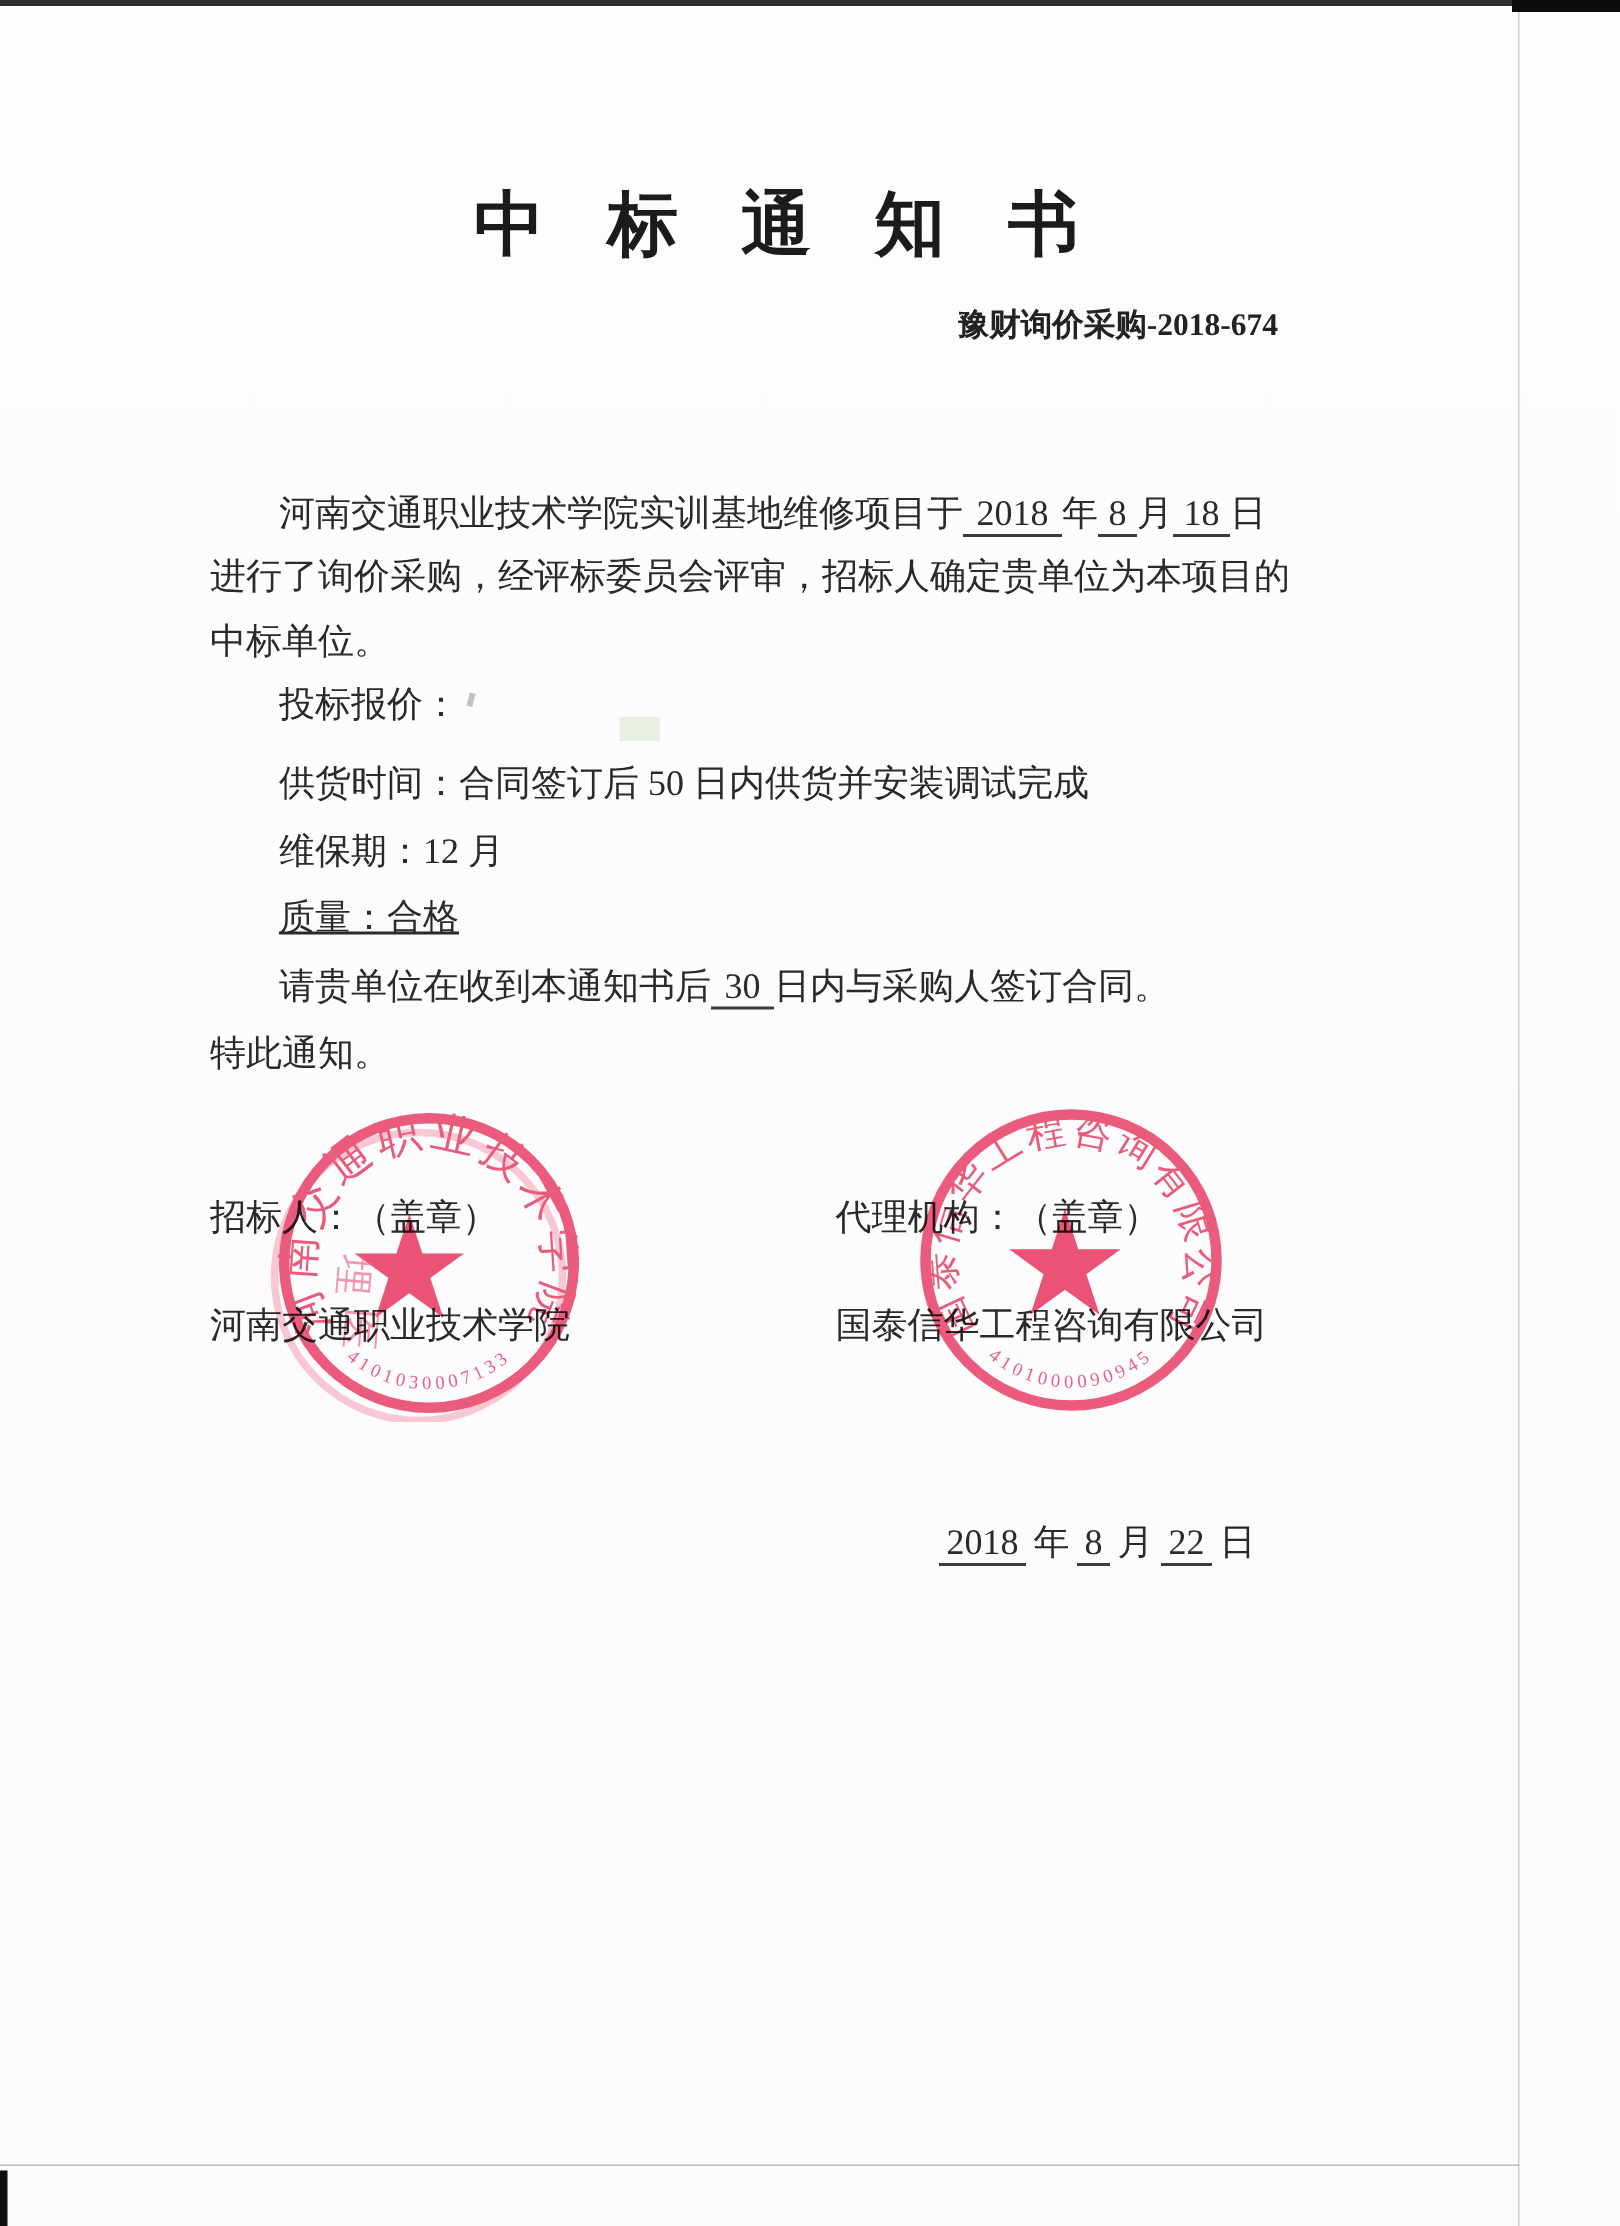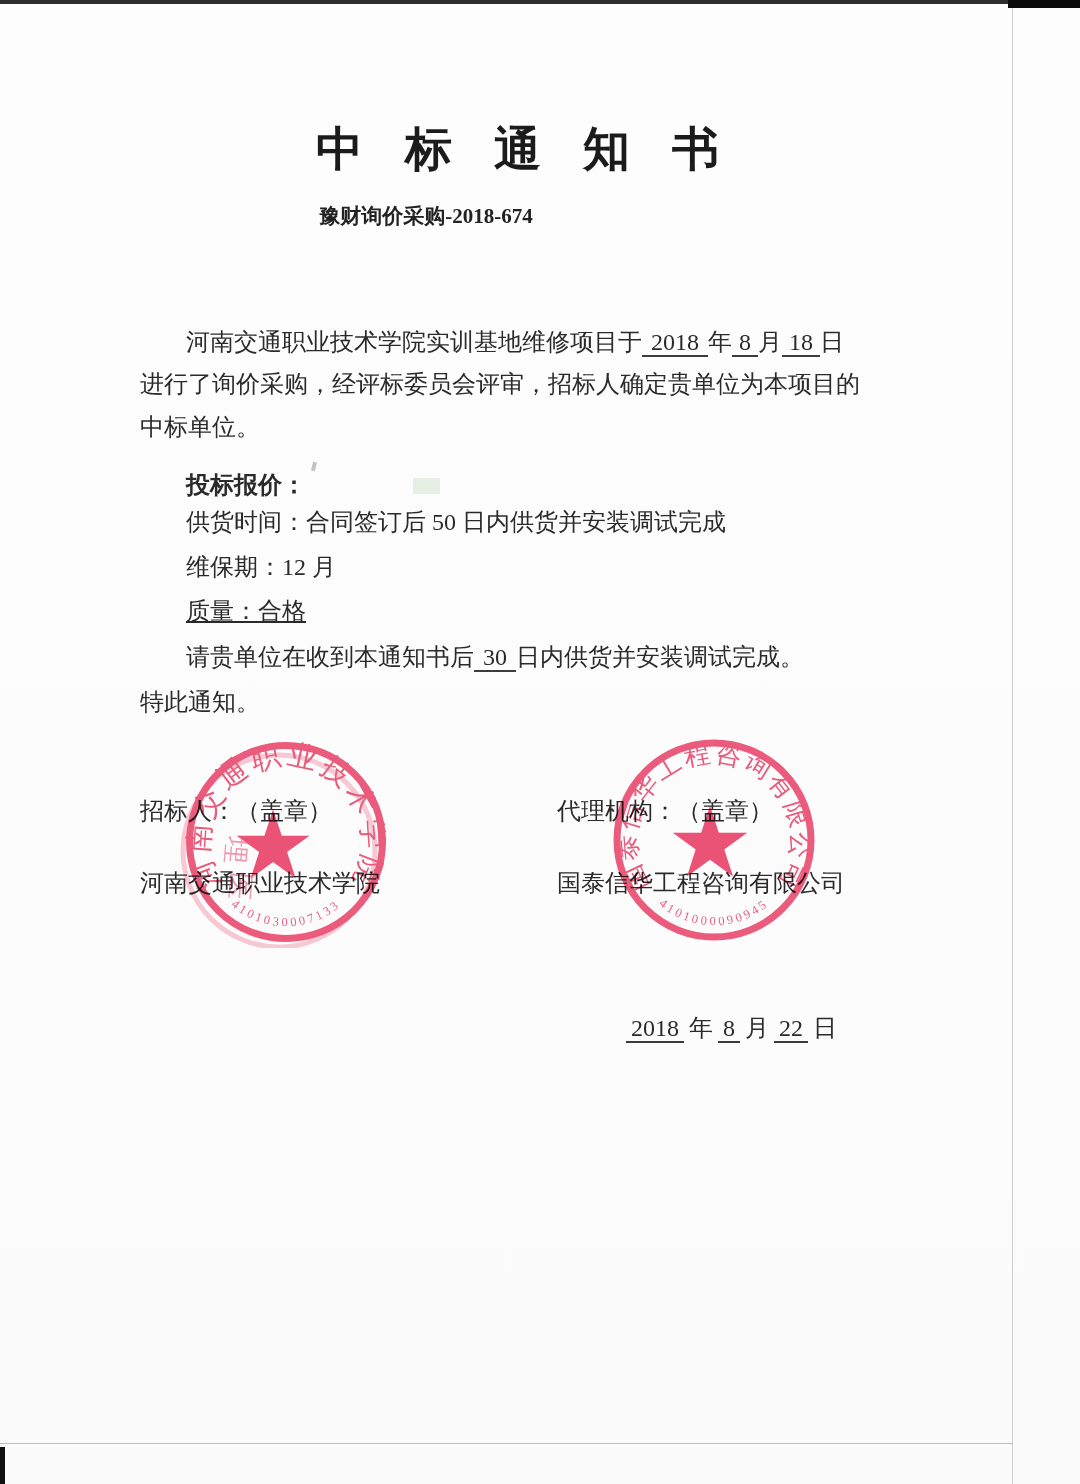--- a/index.html
+++ b/index.html
@@ -9,21 +9,21 @@
     overflow:hidden;
     font-family:"Liberation Serif","DejaVu Serif",serif;
     color:#262626;
   }
   .abs { position:absolute; white-space:nowrap; }
   .title {
     left:316px; top:118px; font-size:47px; font-weight:bold;
     letter-spacing:42px; color:#1b1b1b;
   }
   .ref {
-    left:0; top:202px; width:852px; text-align:center;
+    left:0; top:202px; width:852px; text-align:right;
     font-size:21px; font-weight:bold; color:#222;
   }
   .to-line { left:166px; top:248px; font-size:24px; font-weight:bold; color:#1f1f1f; }
   .line { font-size:24px; color:#2a2a2a; }
   .u { border-bottom:2px solid #3c3c3c; padding:0 9px; }
   .u.narrow { padding:0 7px; }
   .sig-label { font-size:24px; color:#2a2a2a; }
   .sig-name  { font-size:24px; color:#2a2a2a; }
   .date-line { font-size:24px; color:#2a2a2a; }
   .date-line .u { padding:0 5px; }
@@ -62,35 +62,35 @@
   <div class="abs title">中标通知书</div>
   <div class="abs ref">豫财询价采购-2018-674</div>
 
 
   <div class="abs line" style="left:186px; top:326px;">
     <span>河南交通职业技术学院实训基地维修项目于</span><span class="u">2018</span><span>年</span><span class="u narrow">8</span><span>月</span><span class="u narrow">18</span><span>日</span>
   </div>
   <div class="abs line" style="left:140px; top:368px;">进行了询价采购，经评标委员会评审，招标人确定贵单位为本项目的</div>
   <div class="abs line" style="left:140px; top:411px;">中标单位。</div>
 
-  <div class="abs line" style="left:186px; top:469px;font-weight:bold;">
+  <div class="abs line" style="left:186px; top:453px;">
     <span>投标报价：</span><span></span>
   </div>
   <div class="abs line" style="left:186px; top:506px;">
     <span>供货时间：</span><span>合同签订后 50 日内供货并安装调试完成</span>
   </div>
   <div class="abs line" style="left:186px; top:551px;">
     <span>维保期：</span><span>12 月</span>
   </div>
   <div class="abs line" style="left:186px; top:595px;text-decoration:underline;">
     <span>质量：</span><span>合格</span>
   </div>
 
   <div class="abs line" style="left:186px; top:641px;">
-    <span>请贵单位在收到本通知书后</span><span class="u">30</span><span>日内供货并安装调试完成。</span>
+    <span>请贵单位在收到本通知书后</span><span class="u">30</span><span>日内与采购人签订合同。</span>
   </div>
   <div class="abs line" style="left:140px; top:686px;">特此通知。</div>
 
   <div class="abs sig-label" style="left:140px; top:795px;">招标人：（盖章）</div>
   <div class="abs sig-name" style="left:140px; top:867px;">河南交通职业技术学院</div>
   <div class="abs sig-label" style="left:557px; top:795px;">代理机构：（盖章）</div>
   <div class="abs sig-name" style="left:557px; top:867px;">国泰信华工程咨询有限公司</div>
 
   <div class="stamp" style="left:180px; top:736px; width:212px; height:212px;">
     <svg width="212" height="212" viewBox="0 0 212 212">

